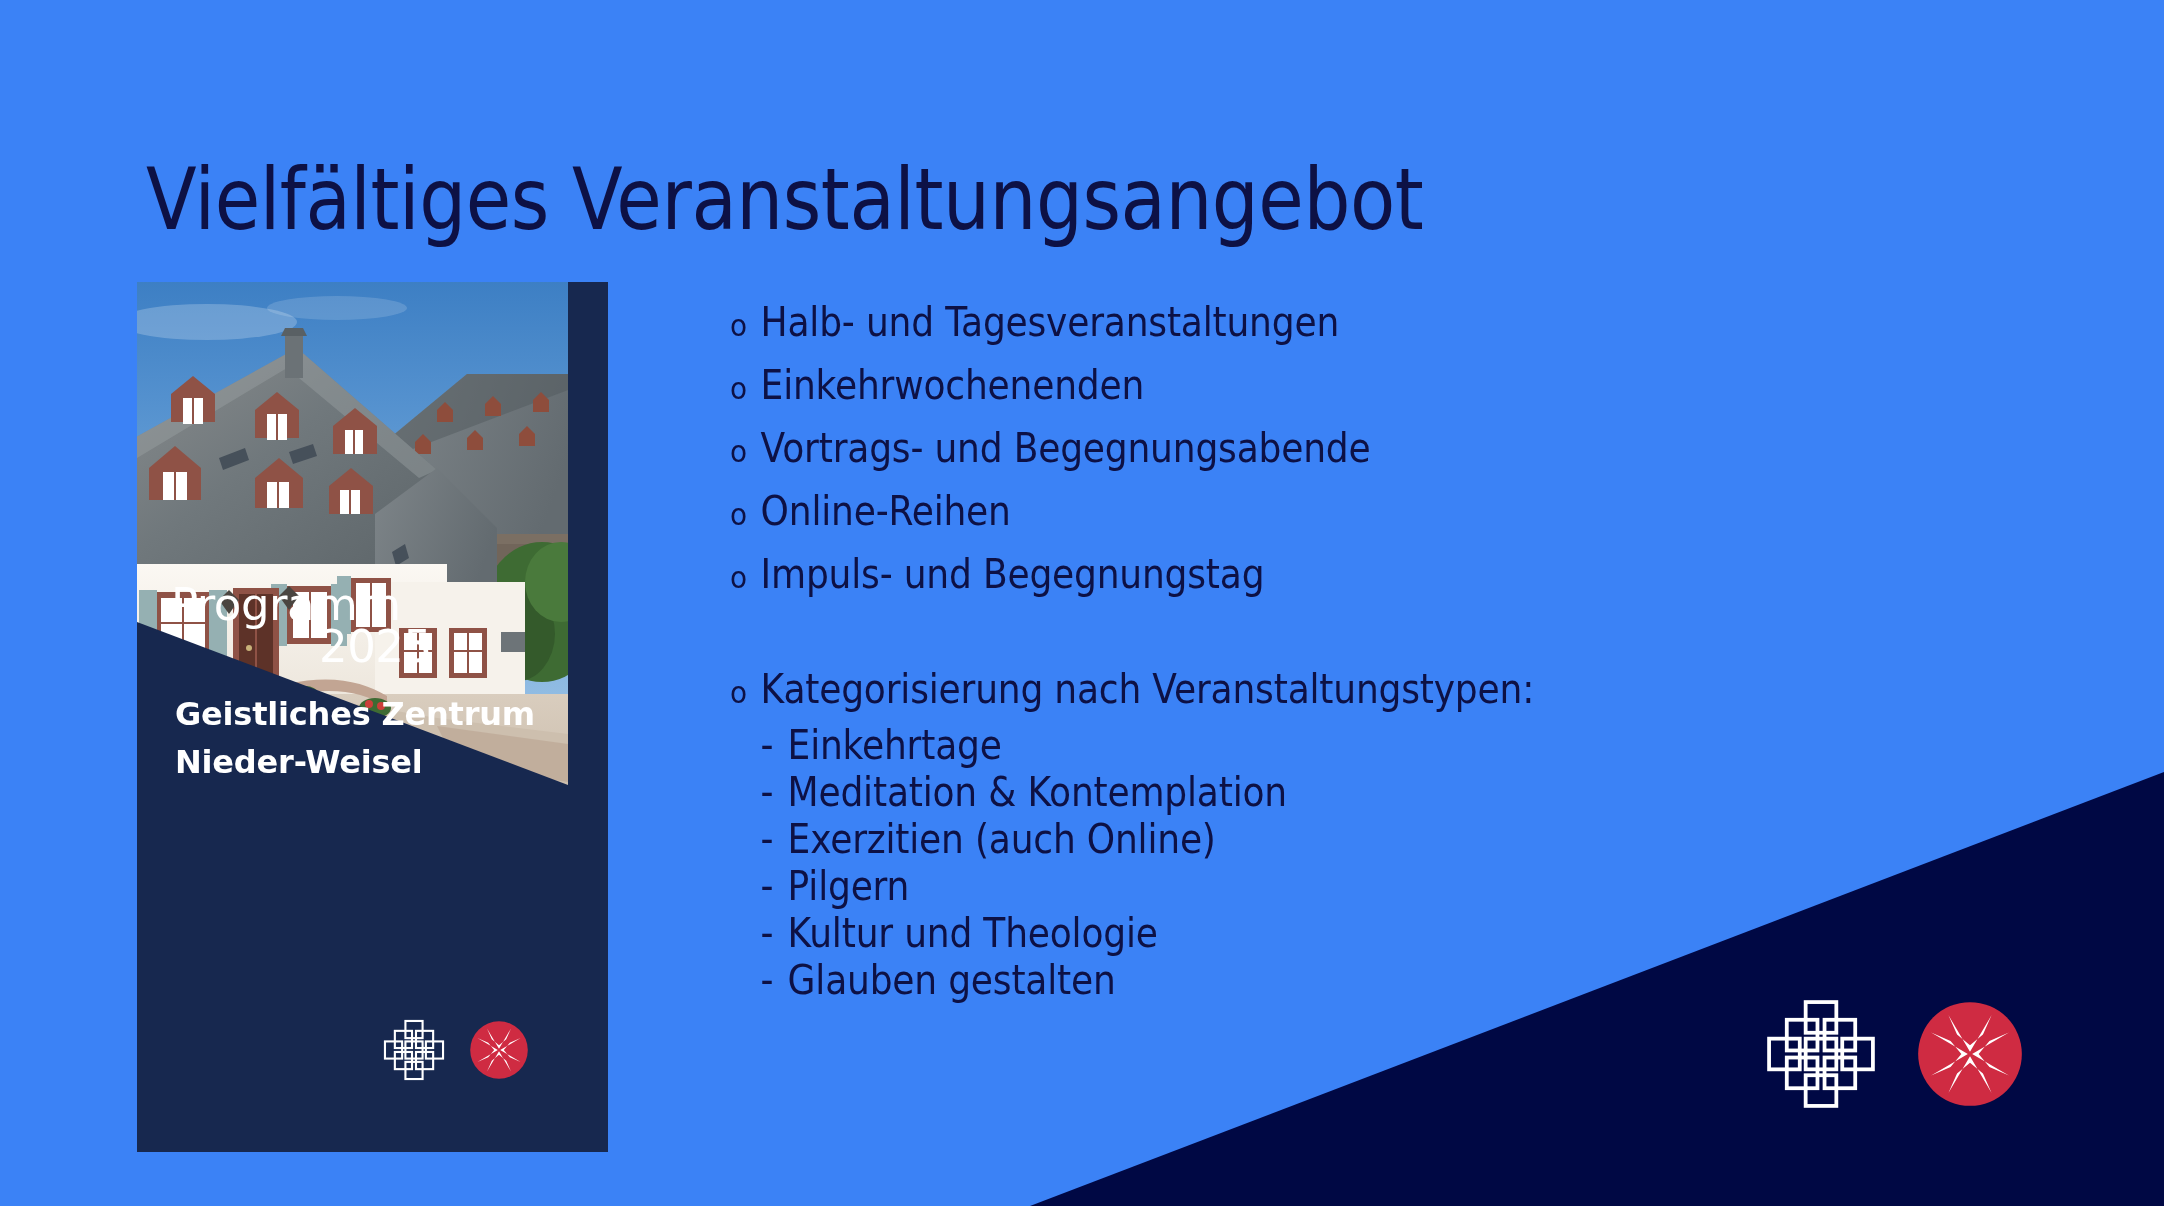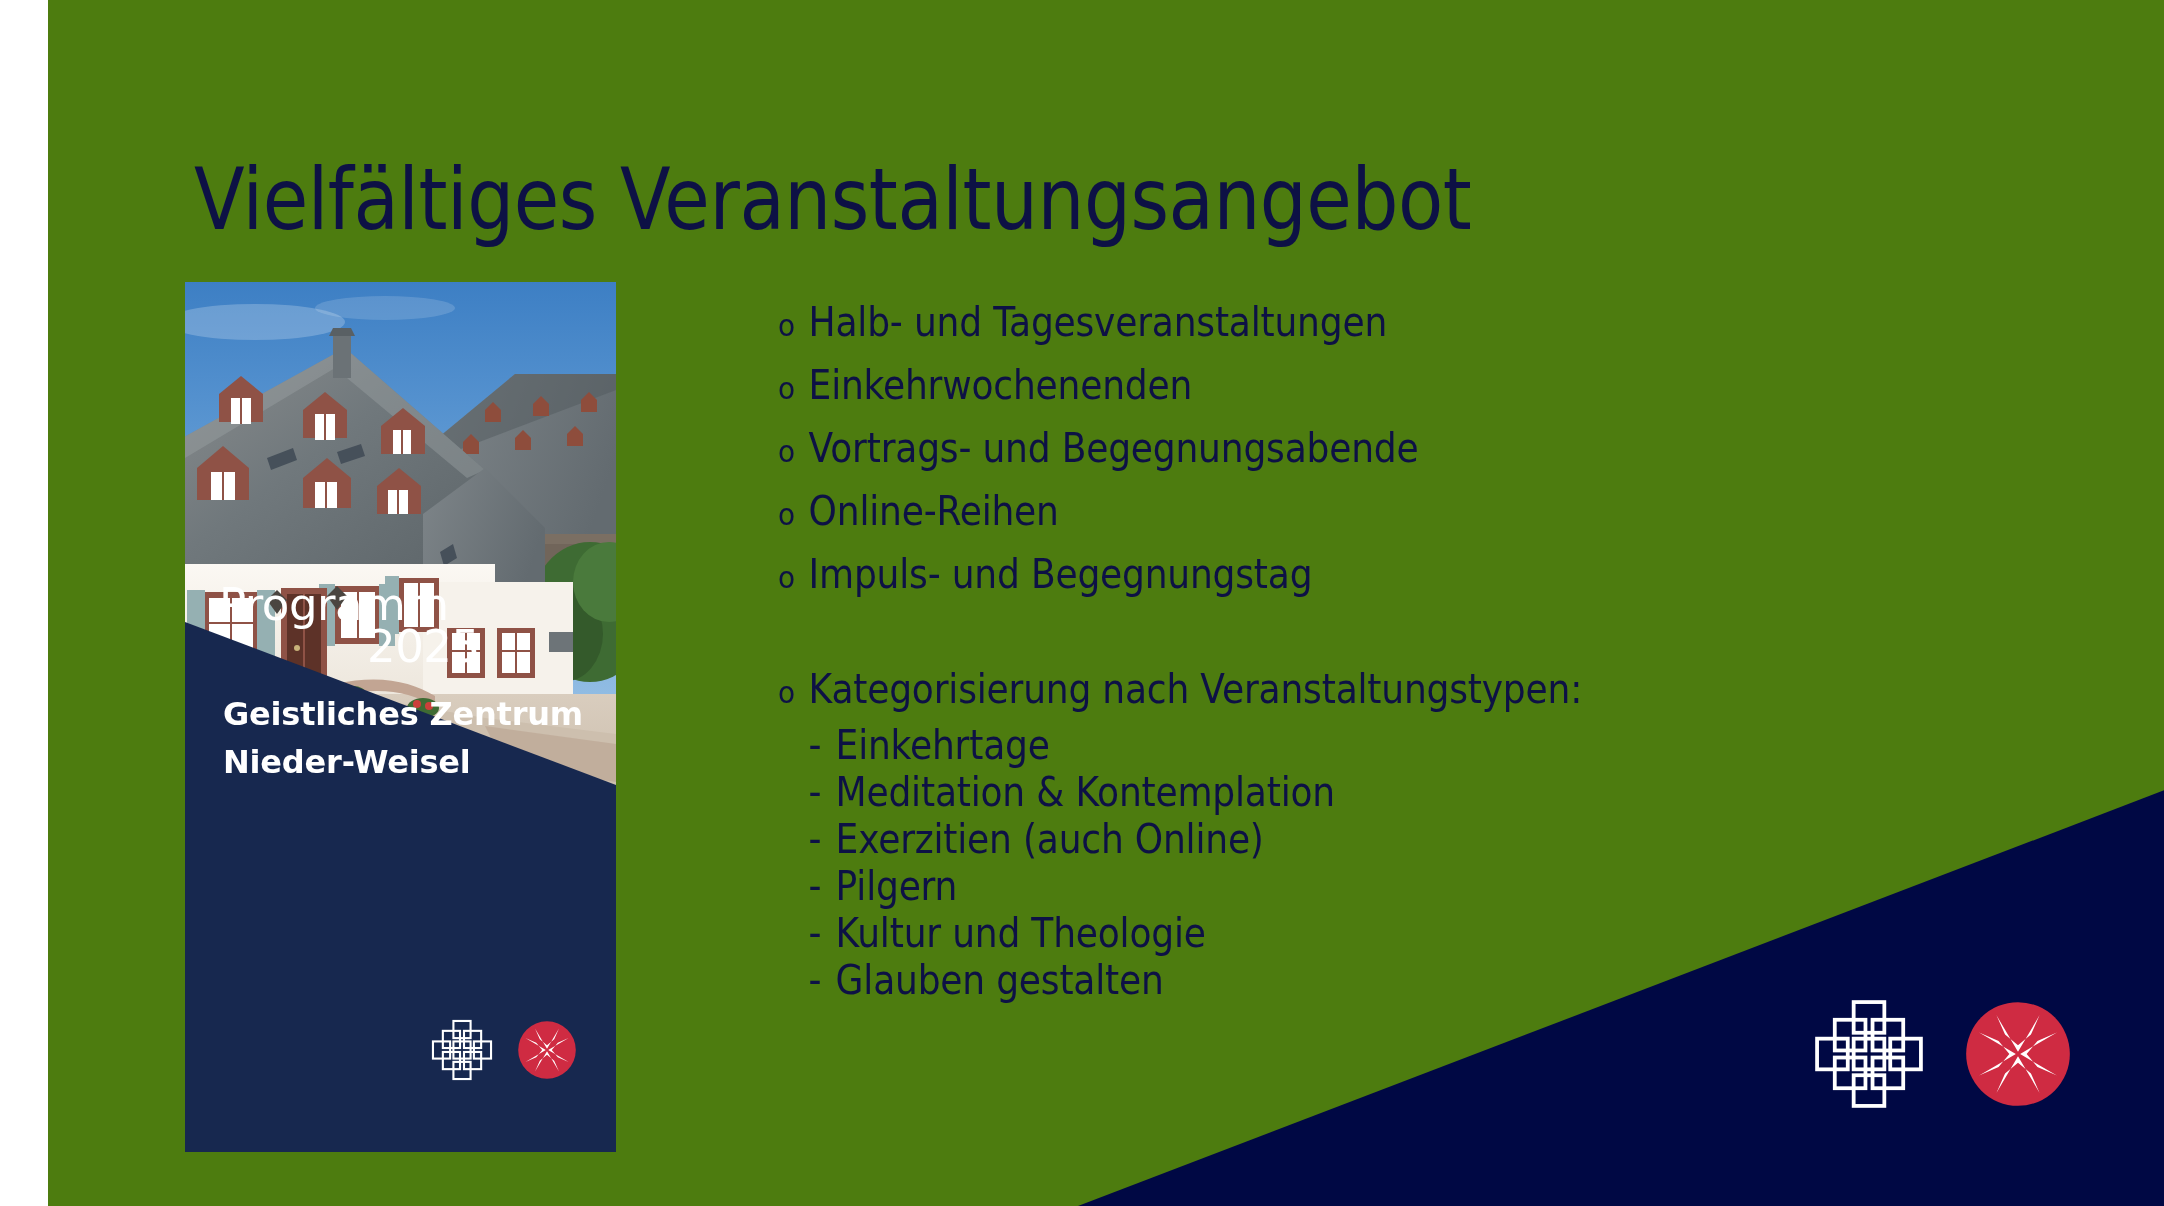--- a/index.html
+++ b/index.html
@@ -13,23 +13,22 @@
     height: 1206px;
     position: relative;
     overflow: hidden;
     font-family: "Liberation Sans", sans-serif;
   }
 
   
   #slide {
     position: absolute;
     inset: 0;
-    background: #4d7c0f;
+    background: #3b82f6;
     overflow: hidden;
-    margin-left: 48px;
   }
 
   
   .corner-wedge {
     position: absolute;
     left: 0;
     top: 0;
     width: 2164px;
     height: 1206px;
     pointer-events: none;
@@ -54,20 +53,21 @@
 
   
   .brochure {
     position: absolute;
     left: 137px;
     top: 282px;
     width: 431px;
     height: 870px;
     overflow: hidden;
     background: #17284f;
+    padding-left: 40px;
   }
   .brochure-photo {
     position: absolute;
     left: 0; top: 0;
     width: 431px;
     height: 520px;
     overflow: hidden;
   }
   .brochure-panel {
     position: absolute;

